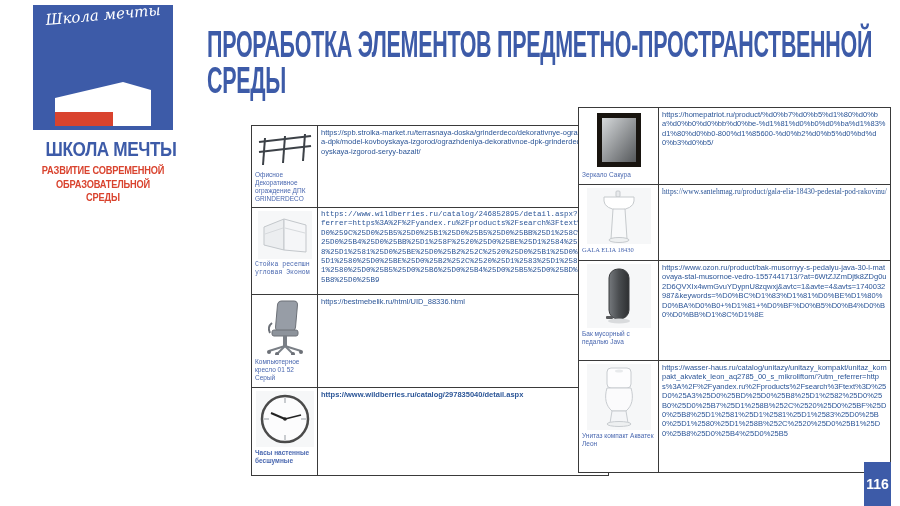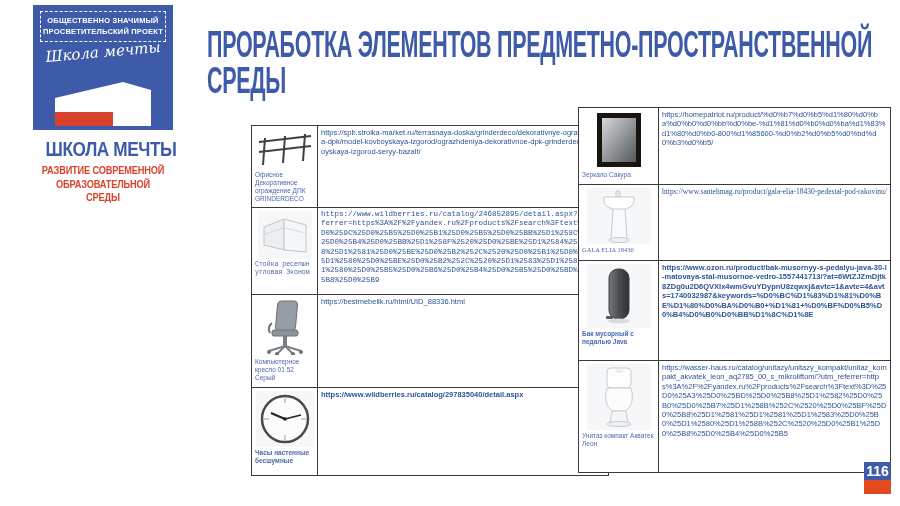--- a/index.html
+++ b/index.html
@@ -28,33 +28,32 @@
   table.tbl td{border:1px solid #3a3a3a;vertical-align:top;padding:2px 3px;overflow:hidden;}
   #left-table{left:207px;top:125px;width:357px;margin-left:44px;}
   #right-table{left:578px;top:107px;width:312px;}
   #left-table col.c1{width:66px;}  #left-table col.c2{width:291px;}
   #right-table col.c1{width:80px;} #right-table col.c2{width:232px;}
   .url{font-size:7.5px;color:#2b5597;line-height:1.25;word-break:break-all;}
   .caption{font-size:6.5px;color:#4a68b0;line-height:1.25;margin-top:2px;text-align:left;}
   .photo{display:flex;align-items:center;justify-content:center;background:#f6f7f8;margin:1px auto 0;}
   .photo.plain{background:#ffffff;}
   .lr1 td{height:77px;} .lr2 td{height:82px;font-family:Liberation Mono, monospace;} .lr3 td{height:88px;} .lr4 td{height:83px;font-weight:bold;}
-  .rr1 td{height:72px;} .rr2 td{height:71px;font-family:Liberation Serif, serif;} .rr3 td{height:95px;font-weight:bold;} .rr4 td{height:107px;}
+  .rr1 td{height:72px;} .rr2 td{height:71px;font-family:Liberation Serif, serif;} .rr3 td{height:95px;} .rr4 td{height:107px;}
   
   .badge{position:absolute;right:9px;bottom:0;width:27px;height:44px;}
-  .badge-top{background:#3d5ba8;height:18px;color:#fff;font-weight:bold;font-size:14px;
+  .badge-top{background:#3d5ba8;height:44px;color:#fff;font-weight:bold;font-size:14px;
     display:flex;align-items:center;justify-content:center;}
   .badge-bottom{background:#e2491f;height:14px;}
 </style>
 </head>
 <body>
 
 <div class="logo">
   <div class="logo-blue">
-    <div class="logo-dashed">ОБЩЕСТВЕННО ЗНАЧИМЫЙ ПРОСВЕТИТЕЛЬСКИЙ ПРОЕКТ</div>
     <div class="logo-script">Школа мечты</div>
     <div class="logo-house">
       <svg width="104" height="48" viewBox="0 0 104 48">
         <polygon points="4,20 72,4 100,12 100,48 4,48" fill="#ffffff"></polygon>
         <rect x="4" y="34" width="58" height="14" fill="#d9432e"></rect>
       </svg>
     </div>
   </div>
   <div class="logo-name">ШКОЛА МЕЧТЫ</div>
   <div class="logo-tagline">

